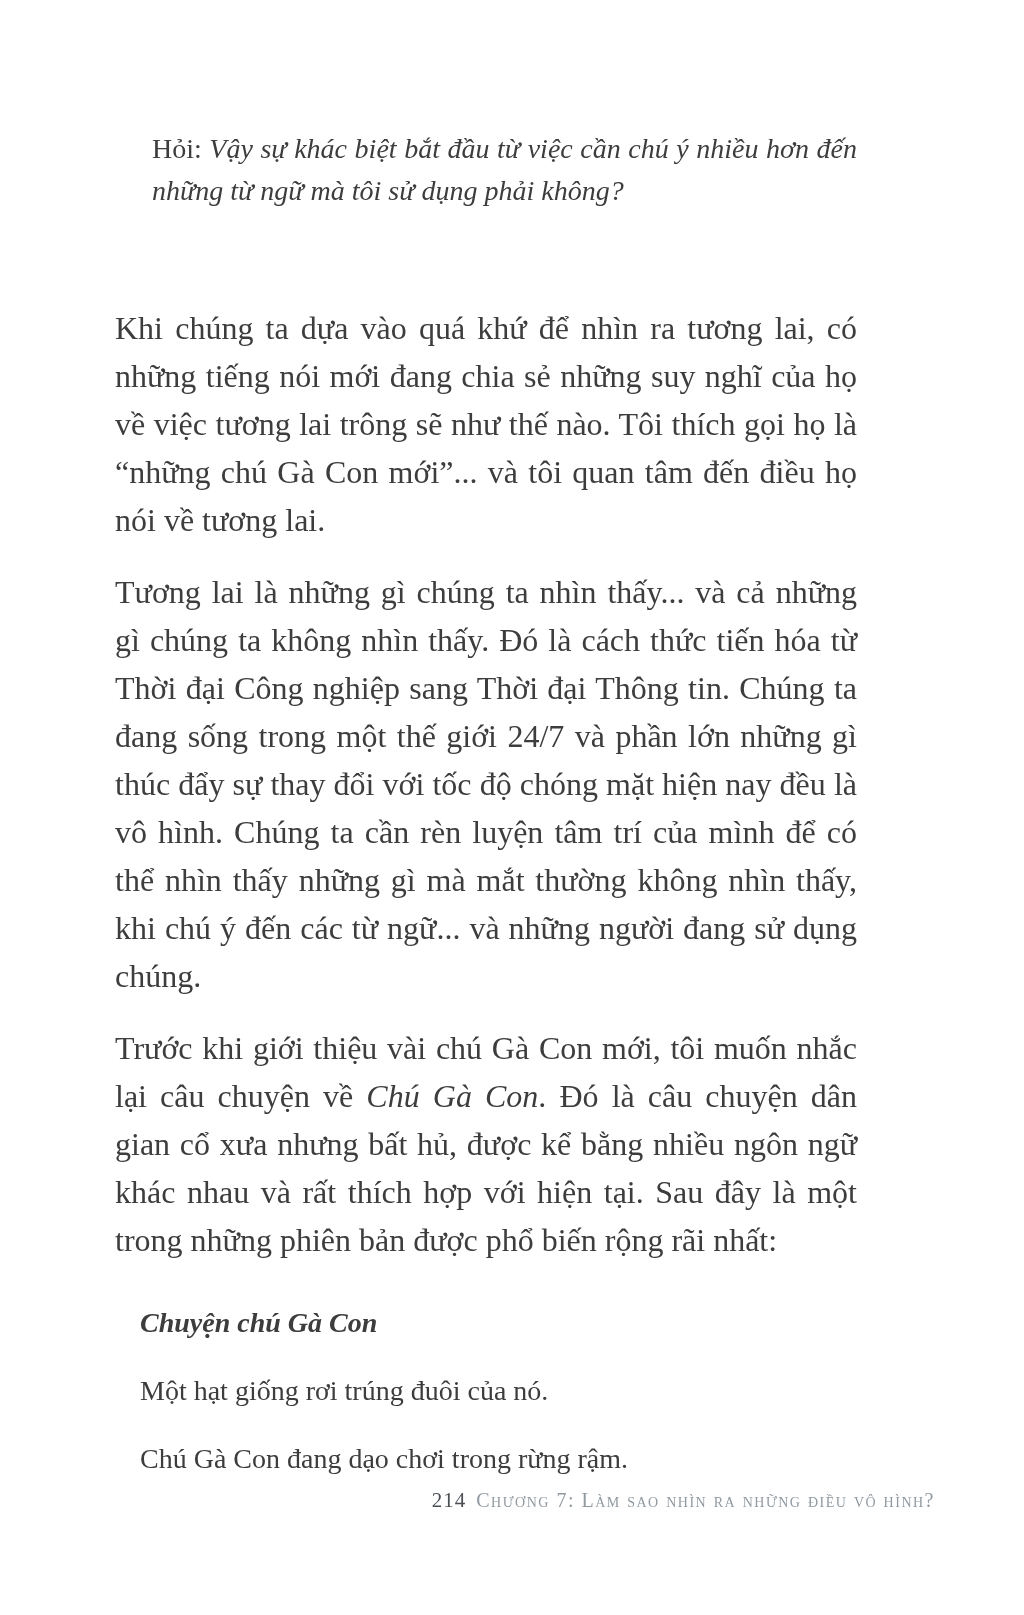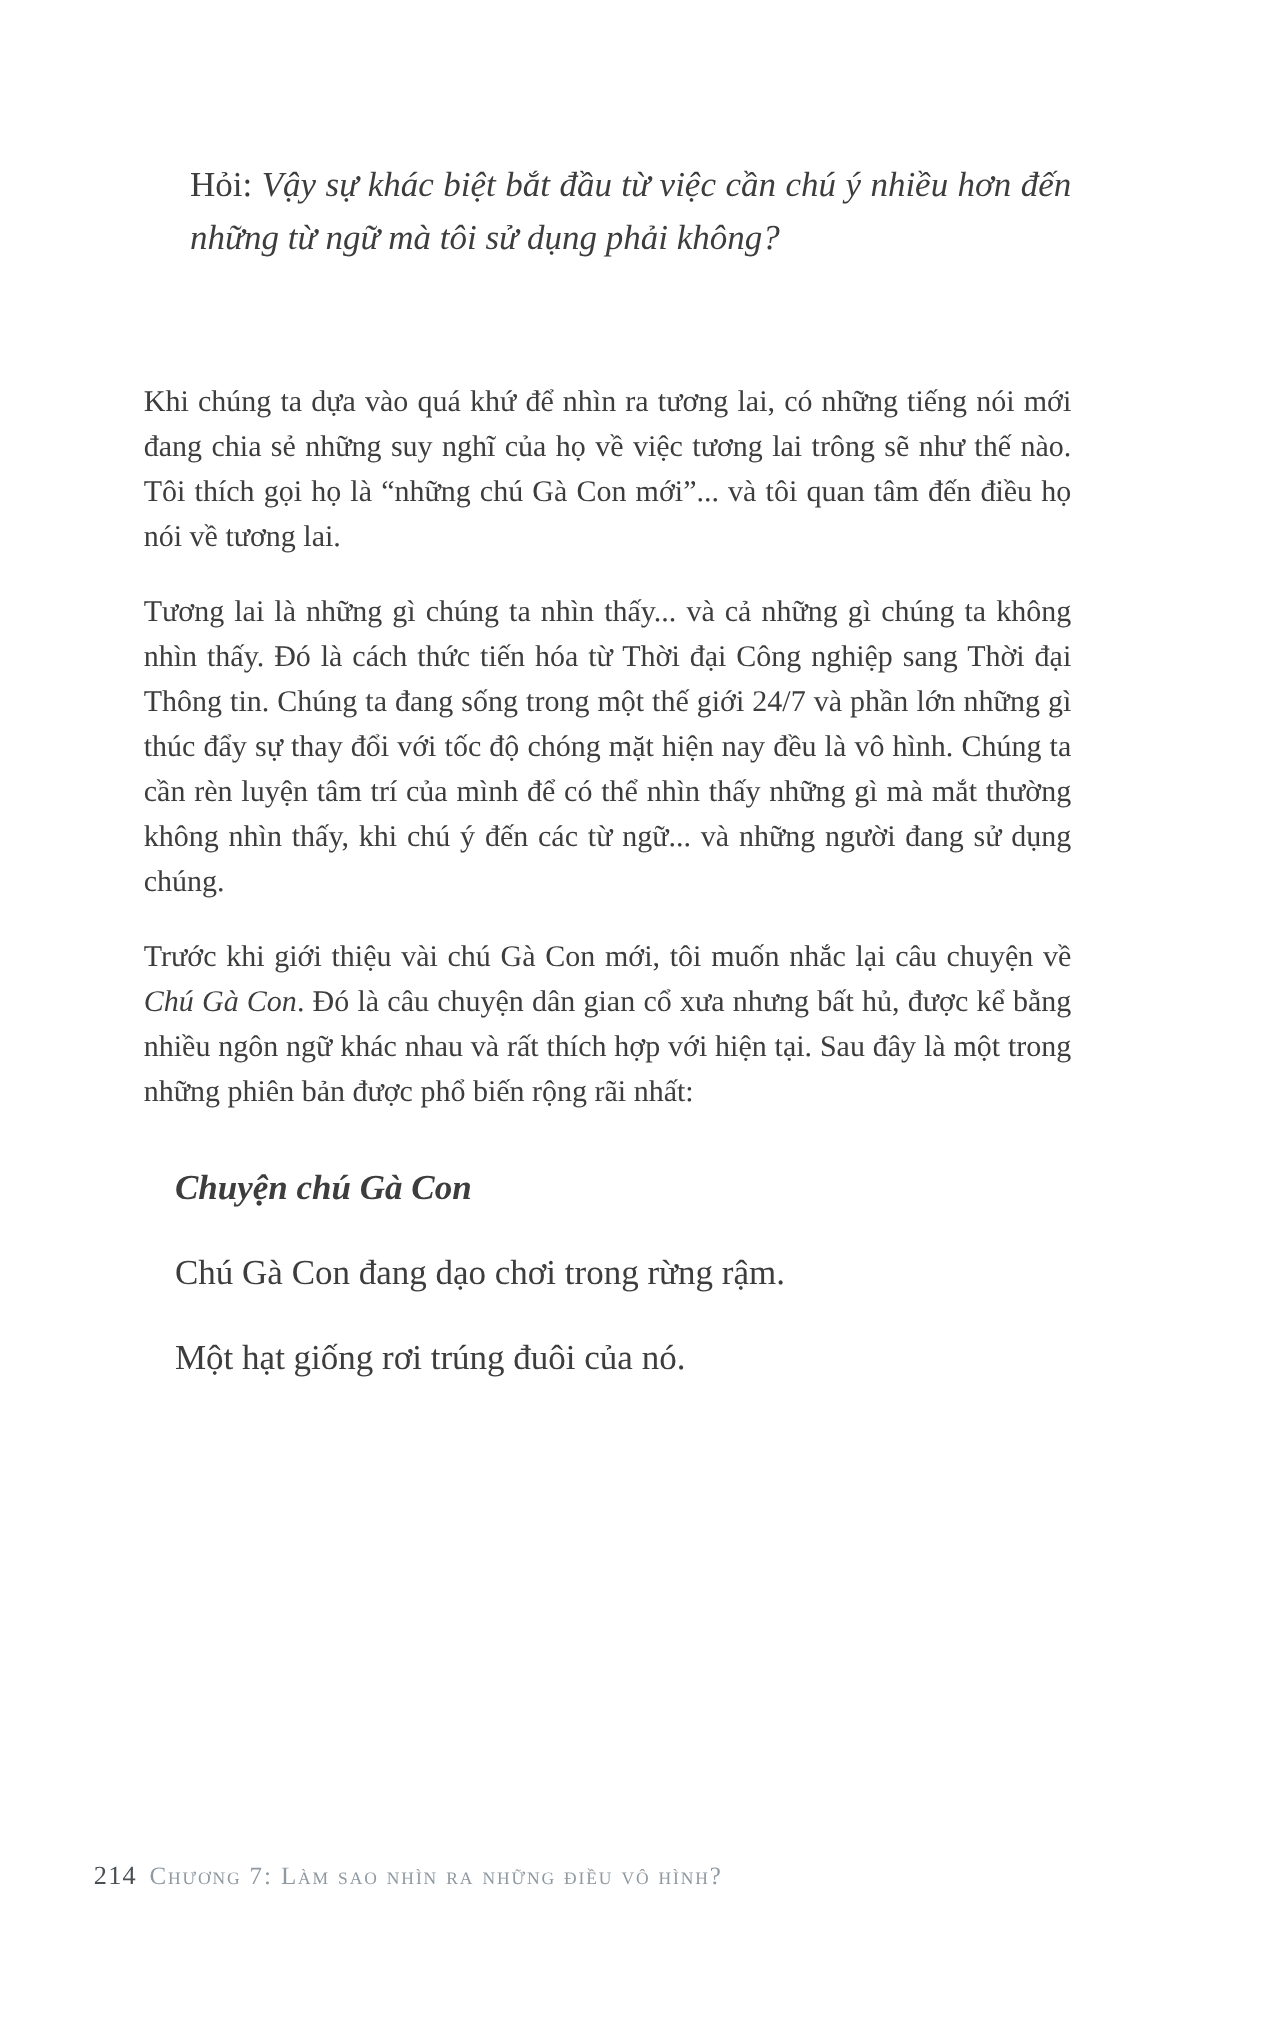--- a/index.html
+++ b/index.html
@@ -28,21 +28,21 @@
     margin-bottom: 92px;
   }
   .qa-block p {
     margin: 0 0 14px 0;
     font-size: 28px;
     line-height: 1.5;
     text-align: justify;
   }
   .body-text p {
     margin: 0 0 24px 0;
-    font-size: 24px;
+    font-size: 32px;
     line-height: 1.5;
     text-align: justify;
   }
   .italic {
     font-style: italic;
   }
   .story-heading {
     margin: 38px 0 0 25px;
     font-size: 28px;
     font-weight: bold;
@@ -53,20 +53,21 @@
     margin: 26px 0 0 25px;
     font-size: 28px;
     line-height: 1.5;
   }
   .footer {
     position: absolute;
     top: 1488px;
     left: 75px;
     width: 860px;
     white-space: nowrap;
+    text-align: right;
   }
   .page-num {
     font-size: 21px;
     color: #4a4f54;
     letter-spacing: 1px;
     margin-right: 10px;
   }
   .chapter {
     font-size: 20px;
     font-variant: small-caps;
@@ -84,21 +85,21 @@
       <p><span>Hỏi: </span><span class="italic">Vậy sự khác biệt bắt đầu từ việc cần chú ý nhiều hơn đến những từ ngữ mà tôi sử dụng phải không?</span></p>
     </div>
 
     <div class="body-text">
       <p>Khi chúng ta dựa vào quá khứ để nhìn ra tương lai, có những tiếng nói mới đang chia sẻ những suy nghĩ của họ về việc tương lai trông sẽ như thế nào. Tôi thích gọi họ là “những chú Gà Con mới”... và tôi quan tâm đến điều họ nói về tương lai.</p>
       <p>Tương lai là những gì chúng ta nhìn thấy... và cả những gì chúng ta không nhìn thấy. Đó là cách thức tiến hóa từ Thời đại Công nghiệp sang Thời đại Thông tin. Chúng ta đang sống trong một thế giới 24/7 và phần lớn những gì thúc đẩy sự thay đổi với tốc độ chóng mặt hiện nay đều là vô hình. Chúng ta cần rèn luyện tâm trí của mình để có thể nhìn thấy những gì mà mắt thường không nhìn thấy, khi chú ý đến các từ ngữ... và những người đang sử dụng chúng.</p>
       <p><span>Trước khi giới thiệu vài chú Gà Con mới, tôi muốn nhắc lại câu chuyện về </span><span class="italic">Chú Gà Con</span><span>. Đó là câu chuyện dân gian cổ xưa nhưng bất hủ, được kể bằng nhiều ngôn ngữ khác nhau và rất thích hợp với hiện tại. Sau đây là một trong những phiên bản được phổ biến rộng rãi nhất:</span></p>
     </div>
 
     <h3 class="story-heading">Chuyện chú Gà Con</h3>
+    <p class="story-line">Một hạt giống rơi trúng đuôi của nó.</p>
     <p class="story-line">Chú Gà Con đang dạo chơi trong rừng rậm.</p>
-    <p class="story-line">Một hạt giống rơi trúng đuôi của nó.</p>
 
   </div>
 
   <div class="footer">
     <span class="page-num">214</span><span class="chapter">Chương 7: Làm sao nhìn ra những điều vô hình?</span>
   </div>
 </div>
 
 </body></html>

